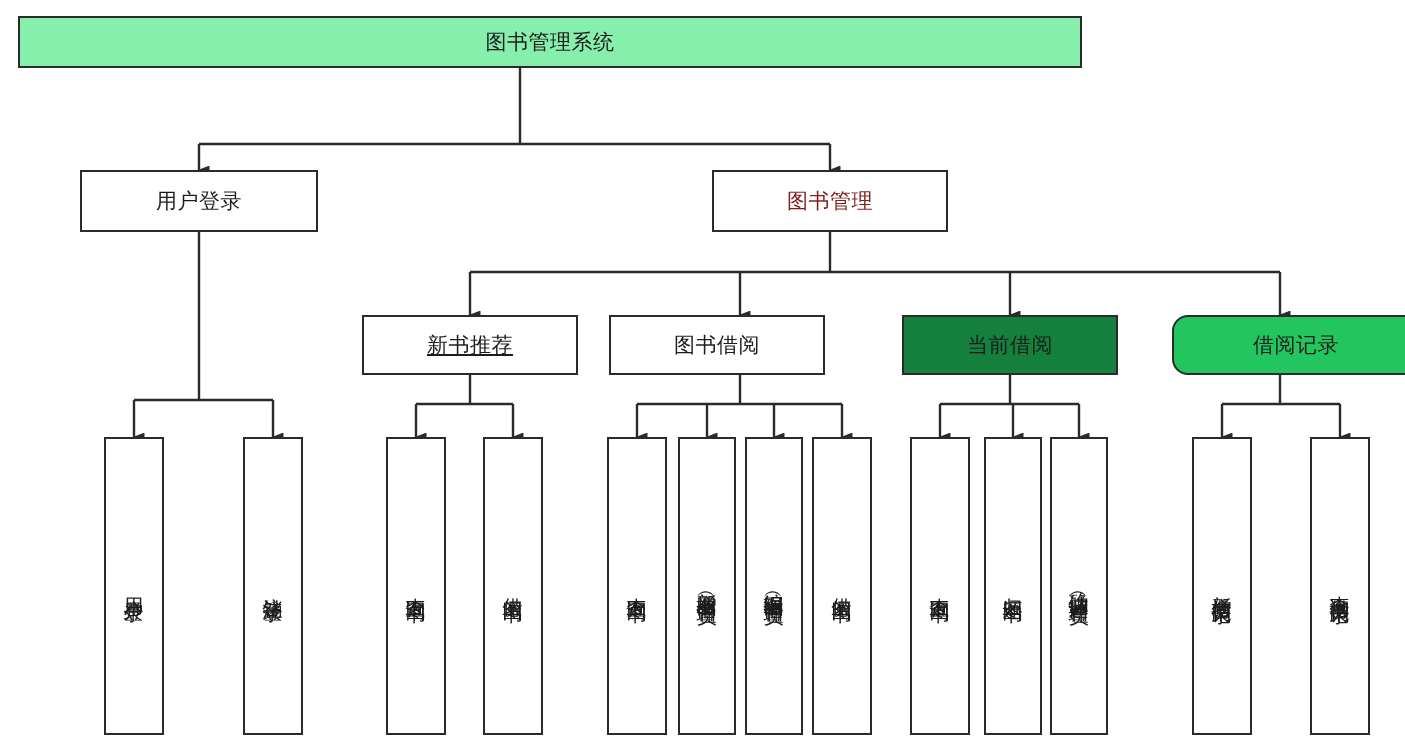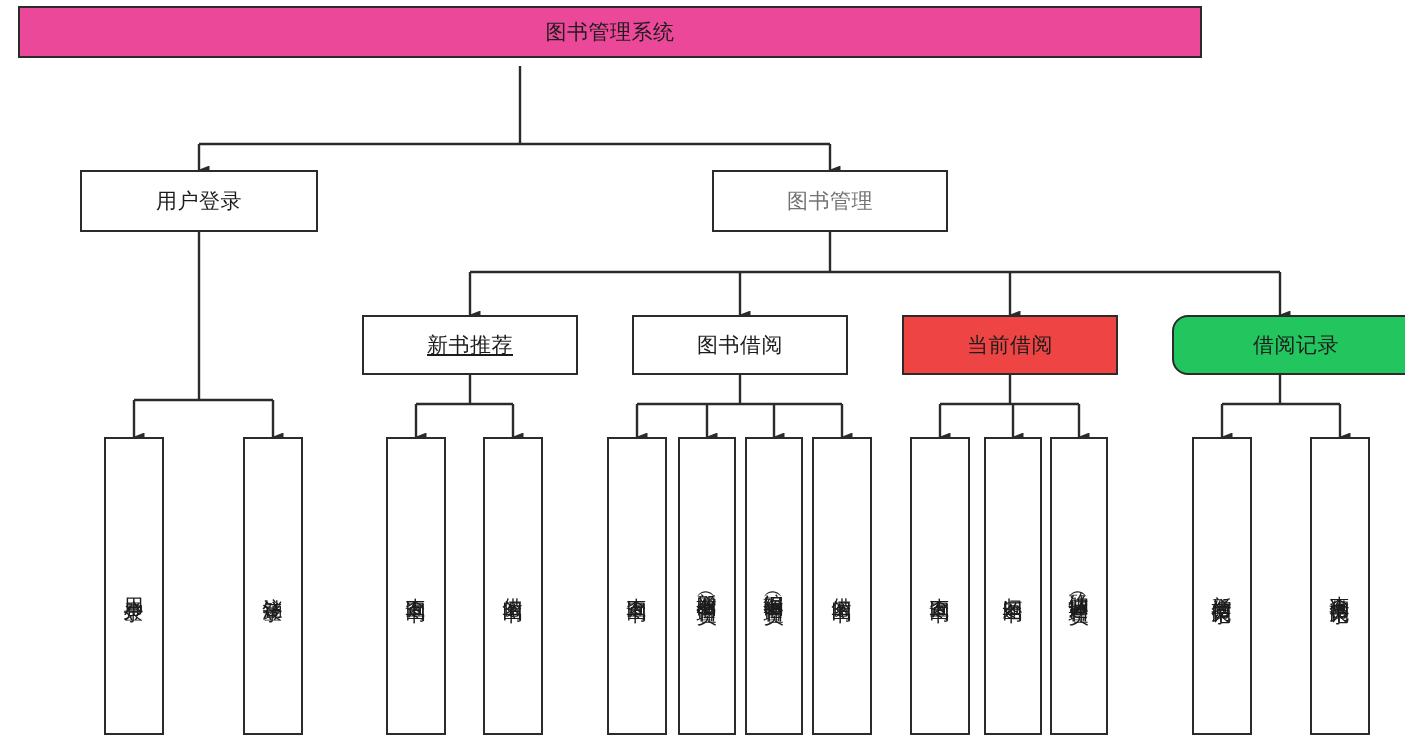--- a/index.html
+++ b/index.html
@@ -109,36 +109,36 @@
         <line x1="1013" y1="404" x2="1013" y2="437" marker-end="url(#arrow)"></line>
         <line x1="1079" y1="404" x2="1079" y2="437" marker-end="url(#arrow)"></line>
         <line x1="1280" y1="375" x2="1280" y2="404"></line>
         <line x1="1222" y1="404" x2="1340" y2="404"></line>
         <line x1="1222" y1="404" x2="1222" y2="437" marker-end="url(#arrow)"></line>
         <line x1="1340" y1="404" x2="1340" y2="437" marker-end="url(#arrow)"></line>
       </g>
   </svg>
 
   <div id="node-layer">
-      <div class="node" style="left: 18px; top: 6px; width: 1184px; height: 52px; border-color: rgb(43, 43, 43); background: #ec4899;">
+      <div class="node" style="left: 18px; top: 16px; width: 1064px; height: 52px; border-color: rgb(43, 43, 43); background: #86efac;">
         <span class="label" style="color: rgb(28, 28, 28);">图书管理系统</span>
       </div>
       <div class="node" style="left: 80px; top: 170px; width: 238px; height: 62px; border-color: rgb(43, 43, 43); background: rgb(255, 255, 255);">
         <span class="label" style="color: rgb(28, 28, 28);">用户登录</span>
       </div>
       <div class="node" style="left: 712px; top: 170px; width: 236px; height: 62px; border-color: rgb(43, 43, 43); background: rgb(255, 255, 255);">
-        <span class="label" style="color: #737373;">图书管理</span>
+        <span class="label" style="color: #7f1d1d;">图书管理</span>
       </div>
       <div class="node" style="left: 362px; top: 315px; width: 216px; height: 60px; border-color: rgb(43, 43, 43); background: rgb(255, 255, 255);">
         <span class="label" style="color: rgb(28, 28, 28); text-decoration: underline;">新书推荐</span>
       </div>
-      <div class="node" style="left: 632px; top: 315px; width: 216px; height: 60px; border-color: rgb(43, 43, 43); background: rgb(255, 255, 255);">
+      <div class="node" style="left: 609px; top: 315px; width: 216px; height: 60px; border-color: rgb(43, 43, 43); background: rgb(255, 255, 255);">
         <span class="label" style="color: rgb(28, 28, 28);">图书借阅</span>
       </div>
-      <div class="node" style="left: 902px; top: 315px; width: 216px; height: 60px; border-color: rgb(43, 43, 43); background: #ef4444;">
+      <div class="node" style="left: 902px; top: 315px; width: 216px; height: 60px; border-color: rgb(43, 43, 43); background: #15803d;">
         <span class="label" style="color: rgb(28, 28, 28);">当前借阅</span>
       </div>
       <div class="node" style="left: 1172px; top: 315px; width: 248px; height: 60px; border-color: rgb(43, 43, 43); background: #22c55e; border-radius: 16px;">
         <span class="label" style="color: rgb(28, 28, 28);">借阅记录</span>
       </div>
       <div class="node vertical" style="left: 104px; top: 437px; width: 60px; height: 298px; border-color: rgb(43, 43, 43); background: rgb(255, 255, 255);">
         <span class="label" style="color: rgb(28, 28, 28);">用户登录</span>
       </div>
       <div class="node vertical" style="left: 243px; top: 437px; width: 60px; height: 298px; border-color: rgb(43, 43, 43); background: rgb(255, 255, 255);">
         <span class="label" style="color: rgb(28, 28, 28);">注销登录</span>

